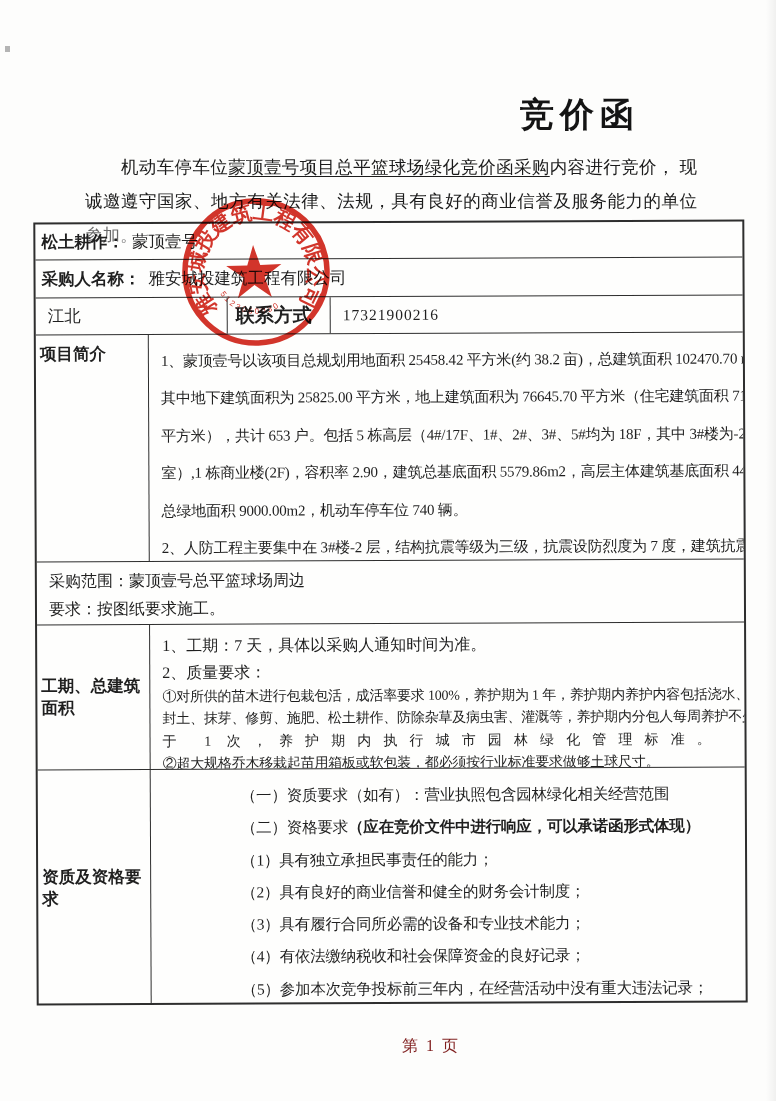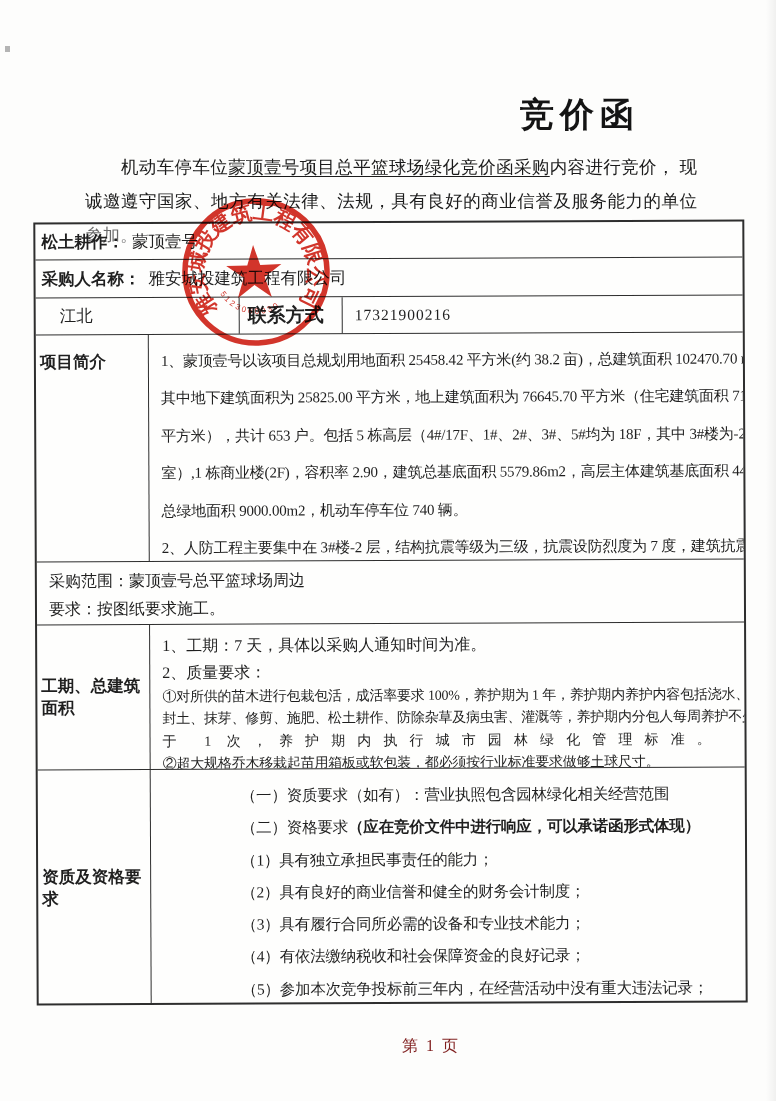--- a/index.html
+++ b/index.html
@@ -34,24 +34,24 @@
     width:113px;flex:0 0 113px;border-right:1.5px solid #2e2e2e;box-sizing:border-box;
     font-weight:700;font-size:16.5px;display:flex;flex-direction:column;justify-content:center;
     padding-left:4px;
   }
   .content-cell{flex:1;box-sizing:border-box;overflow:hidden;}
   .r1{height:35px;}.r2{height:38px;}.r3{height:37px;}
   .r4{height:227px;}.r5{height:63px;}.r6{height:145px;}.r7{height:236px;}
   .merged{display:flex;align-items:center;padding-left:6px;font-size:16.5px;}
   .merged b{font-weight:700;margin-right:8px;}
   .cellpad{padding-left:12px;}
-  .c-name{width:192px;flex:0 0 192px;border-right:1.5px solid #2e2e2e;display:flex;align-items:center;font-size:16.5px;box-sizing:border-box;margin-left:12px;}
+  .c-name{width:192px;flex:0 0 192px;border-right:1.5px solid #2e2e2e;display:flex;align-items:center;font-size:16.5px;box-sizing:border-box;}
   .c-mlabel{width:103px;flex:0 0 103px;border-right:1.5px solid #2e2e2e;display:flex;align-items:center;font-weight:700;font-size:19px;box-sizing:border-box;padding-left:8px;}
   .c-mvalue{flex:1;display:flex;align-items:center;font-size:15.5px;letter-spacing:1px;}
-  .label-top{justify-content:flex-start;padding-top:16px;}
+  .label-top{justify-content:flex-start;padding-top:8px;}
   .intro-lines{padding-top:8px;}
   .intro-lines .ln{line-height:37.4px;font-size:15px;white-space:nowrap;letter-spacing:-0.2px;}
   .scope-lines{padding-top:5px;}
   .scope-lines .ln{line-height:28px;font-size:16px;white-space:nowrap;}
   .label-center2{text-align:center;padding-left:0;}
   .label-center2 .l1{line-height:22px;font-size:16px;}
   .label-center2 .l2{line-height:22px;font-size:16px;padding-left:26px;text-align:left;margin-left:34px;}
   .sched{padding-top:7px;}
   .sched .ln-a{line-height:27px;font-size:16px;white-space:nowrap;}
   .sched .para{width:566px;}

